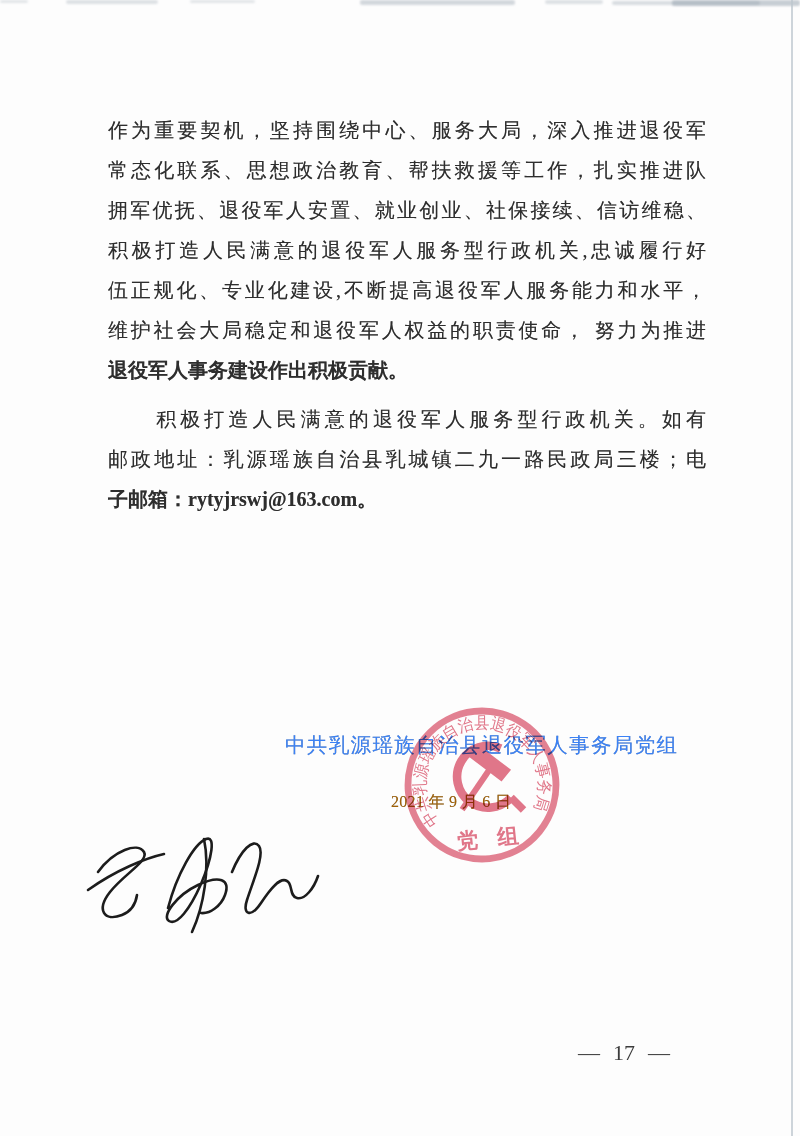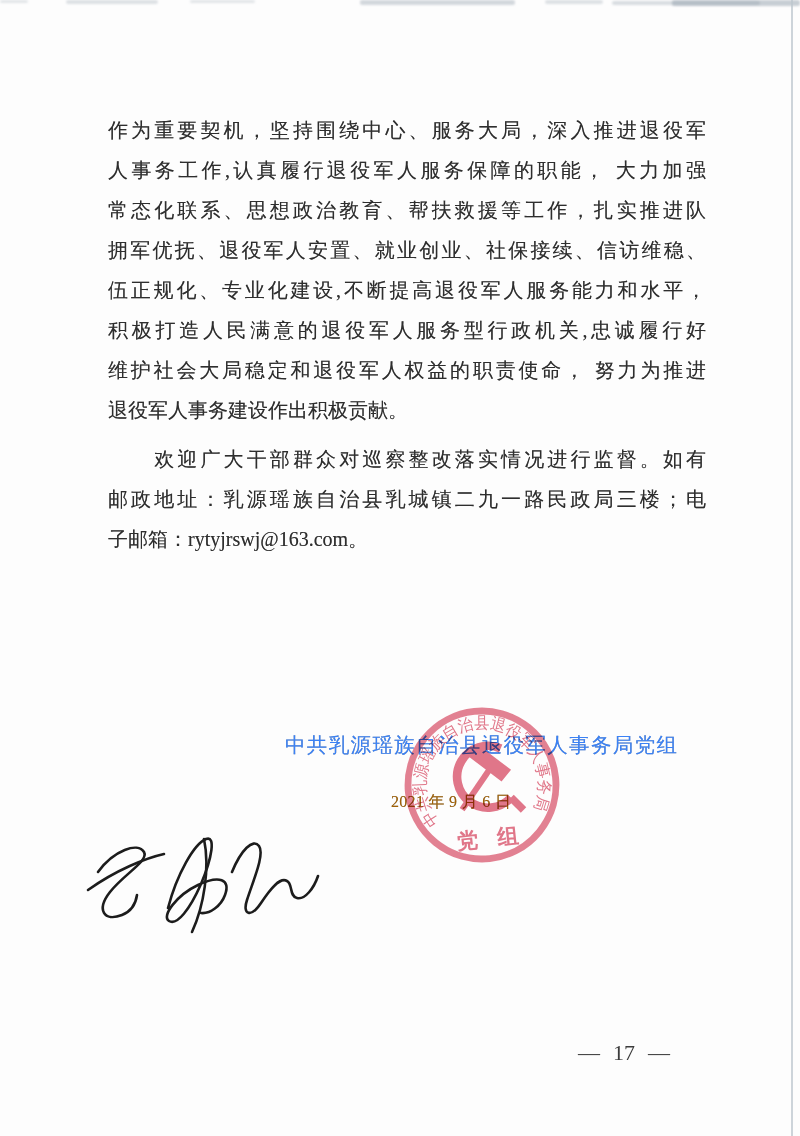--- a/index.html
+++ b/index.html
@@ -13,21 +13,21 @@
   .artifact { position:absolute; background:#93a0ac; filter:blur(1px); border-radius:2px; }
   .edge-line { position:absolute; left:791px; top:0; width:2px; height:1136px;
                background:rgba(188,197,206,0.75); }
   
   .body-text {
     position:absolute; left:108px; top:110px; width:598px;
     font-size:20px; color:#2e2e2e;
     text-shadow:0 0 0.6px rgba(70,70,70,0.55);
   }
   .ln { height:40px; line-height:40px; text-align:justify; text-align-last:justify; white-space:normal; }
-  .ln.end { text-align:right; text-align-last:left; }
+  .ln.end { text-align:right; text-align-last:left;font-weight:bold; }
   .ln.p2 { margin-top:9px; }
   
   .sig-org {
     position:absolute; left:285px; top:731px; width:392px;
     font-size:20.5px; color:#3b82f6; line-height:28px;
     text-align:justify; text-align-last:justify;
     text-shadow:0 0 0.5px rgba(70,70,70,0.5);
   }
   .sig-date {
     position:absolute; left:391px; top:780px; width:160px;
@@ -59,28 +59,27 @@
   <div class="artifact" style="left:66px;top:0;width:92px;height:4px;opacity:.3"></div>
   <div class="artifact" style="left:190px;top:0;width:65px;height:3px;opacity:.25"></div>
   <div class="artifact" style="left:360px;top:0;width:155px;height:5px;opacity:.4"></div>
   <div class="artifact" style="left:545px;top:0;width:58px;height:4px;opacity:.3"></div>
   <div class="artifact" style="left:612px;top:1px;width:148px;height:4px;opacity:.35"></div>
   <div class="artifact" style="left:672px;top:0;width:128px;height:6px;opacity:.5"></div>
   <div class="edge-line"></div>
 
   <div class="body-text">
     <div class="ln">作为重要契机，坚持围绕中心、服务大局，深入推进退役军</div>
-    <div class="ln">人事务工作,认真履行退役军人服务保障的职能， 大力加强</div>
     <div class="ln">常态化联系、思想政治教育、帮扶救援等工作，扎实推进队</div>
     <div class="ln">拥军优抚、退役军人安置、就业创业、社保接续、信访维稳、</div>
+    <div class="ln">积极打造人民满意的退役军人服务型行政机关,忠诚履行好</div>
     <div class="ln">伍正规化、专业化建设,不断提高退役军人服务能力和水平，</div>
-    <div class="ln">积极打造人民满意的退役军人服务型行政机关,忠诚履行好</div>
     <div class="ln">维护社会大局稳定和退役军人权益的职责使命， 努力为推进</div>
     <div class="ln end">退役军人事务建设作出积极贡献。</div>
-    <div class="ln p2">　　欢迎广大干部群众对巡察整改落实情况进行监督。如有</div>
+    <div class="ln p2">　　积极打造人民满意的退役军人服务型行政机关。如有</div>
     <div class="ln">邮政地址：乳源瑶族自治县乳城镇二九一路民政局三楼；电</div>
     <div class="ln end">子邮箱：rytyjrswj@163.com。</div>
   </div>
 
   <div class="sig-org">中共乳源瑶族自治县退役军人事务局党组</div>
   <div class="sig-date">2021 年 9 月 6 日</div>
 
   <svg class="handsig" viewBox="0 0 244 144" fill="none" stroke="#1c1c1c" stroke-width="2.6" stroke-linecap="round" stroke-linejoin="round">
     <path d="M18,64 C34,42 58,34 64,44 C69,53 44,66 30,84 C16,102 24,114 42,107 C52,103 56,94 57,87"></path>
     <path d="M8,82 C36,62 66,50 84,46"></path>

